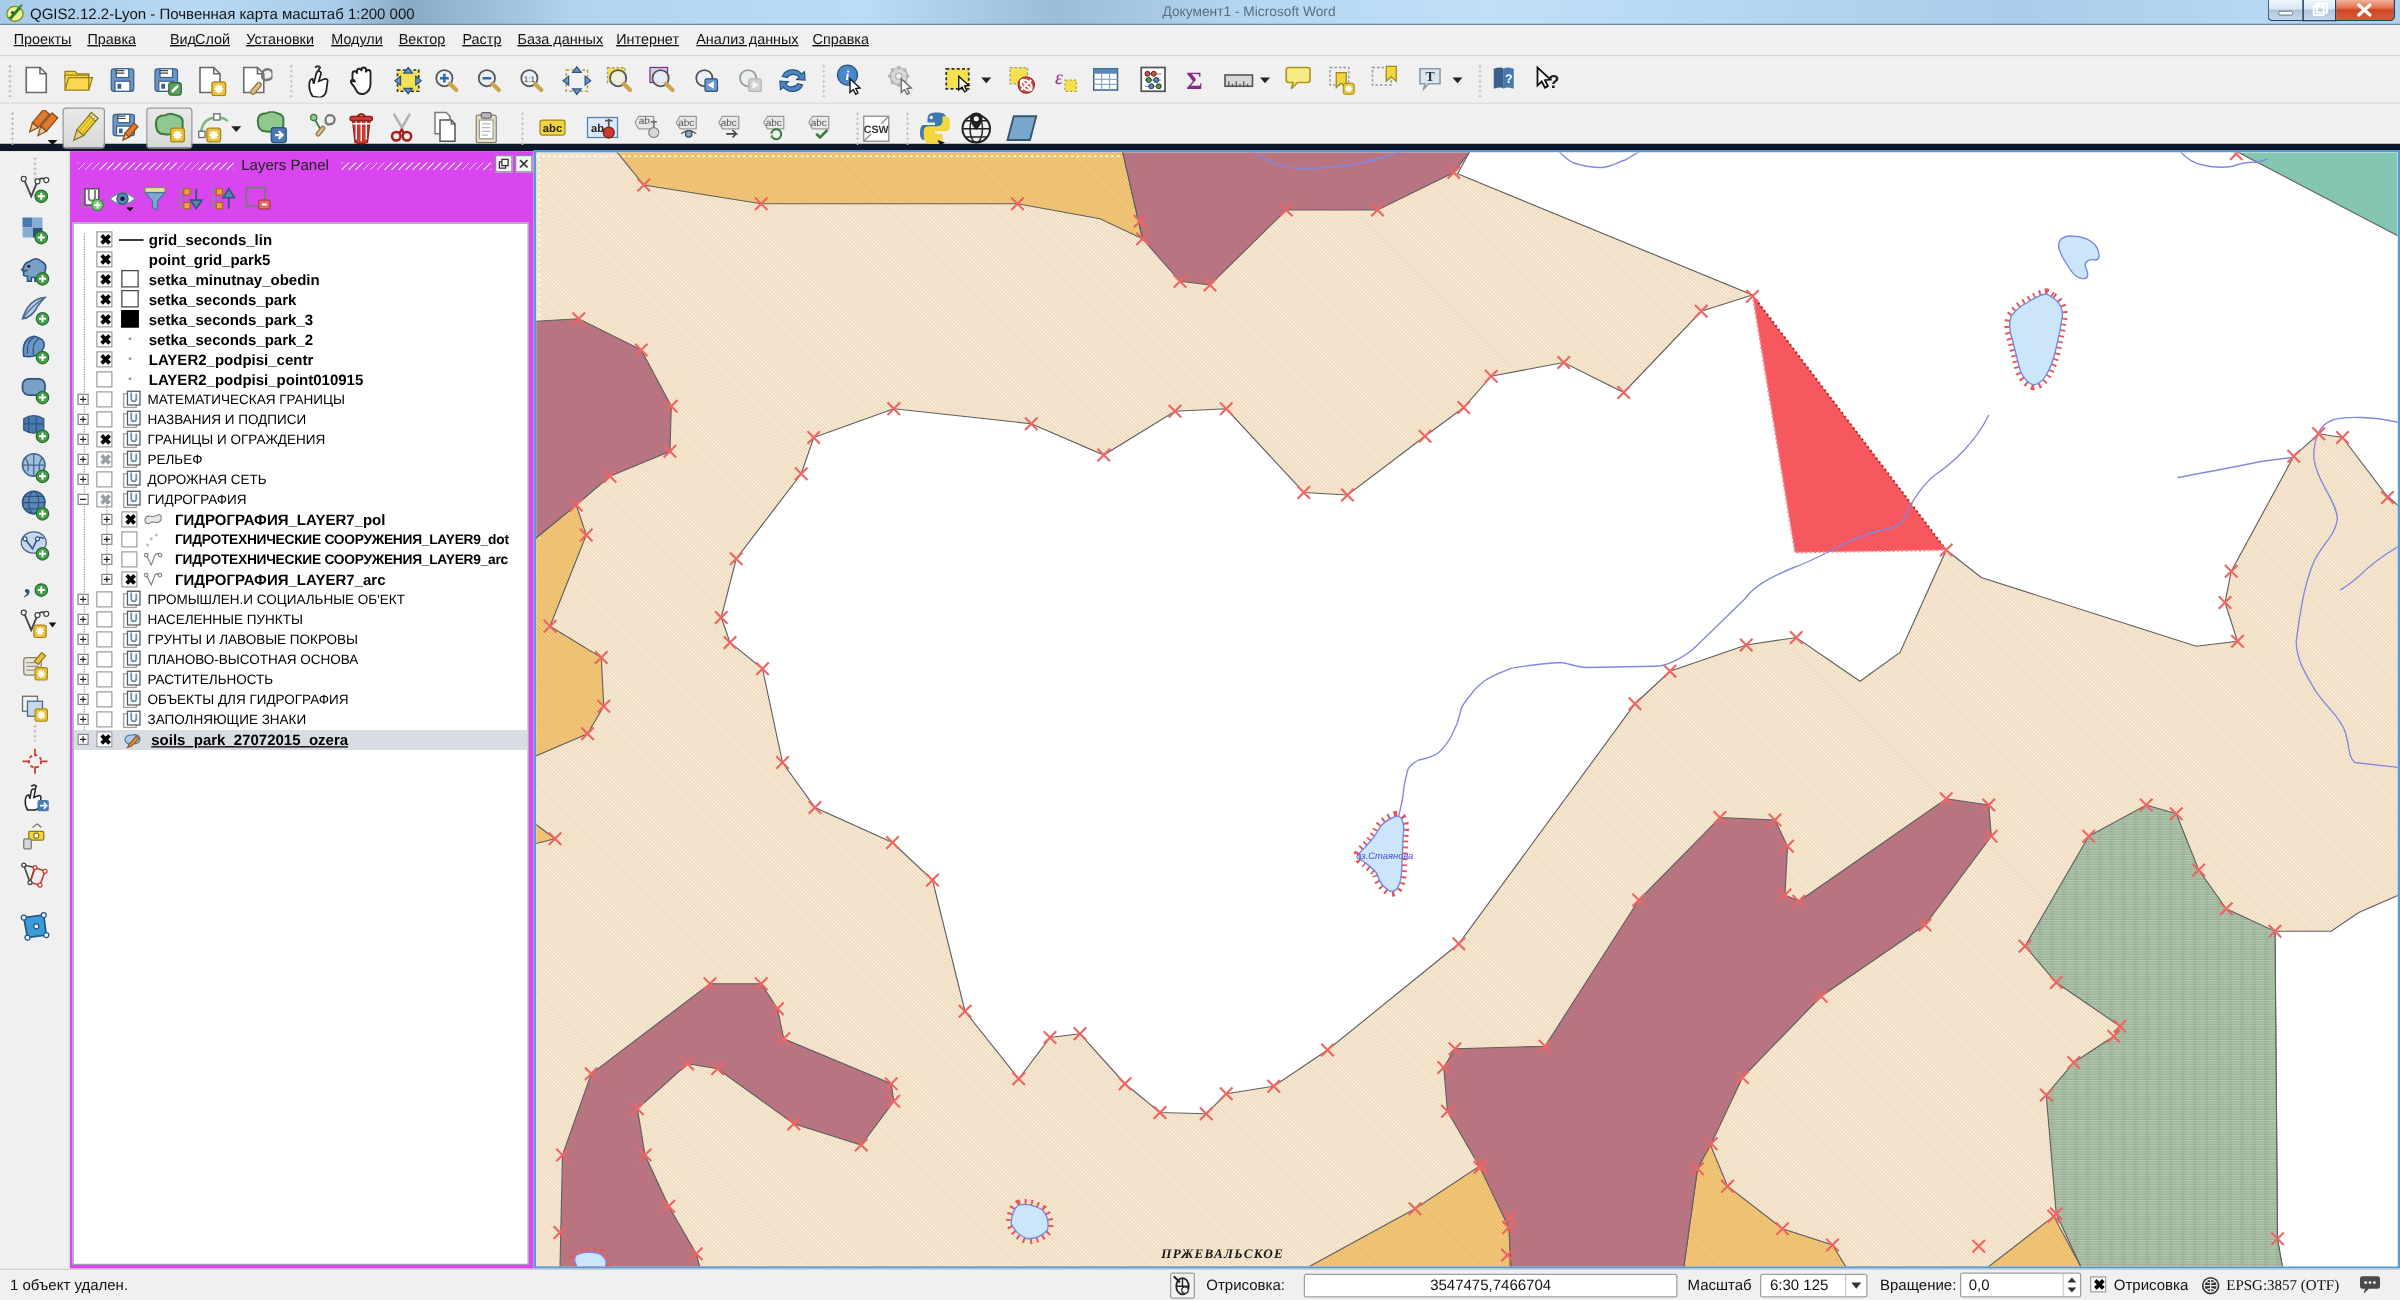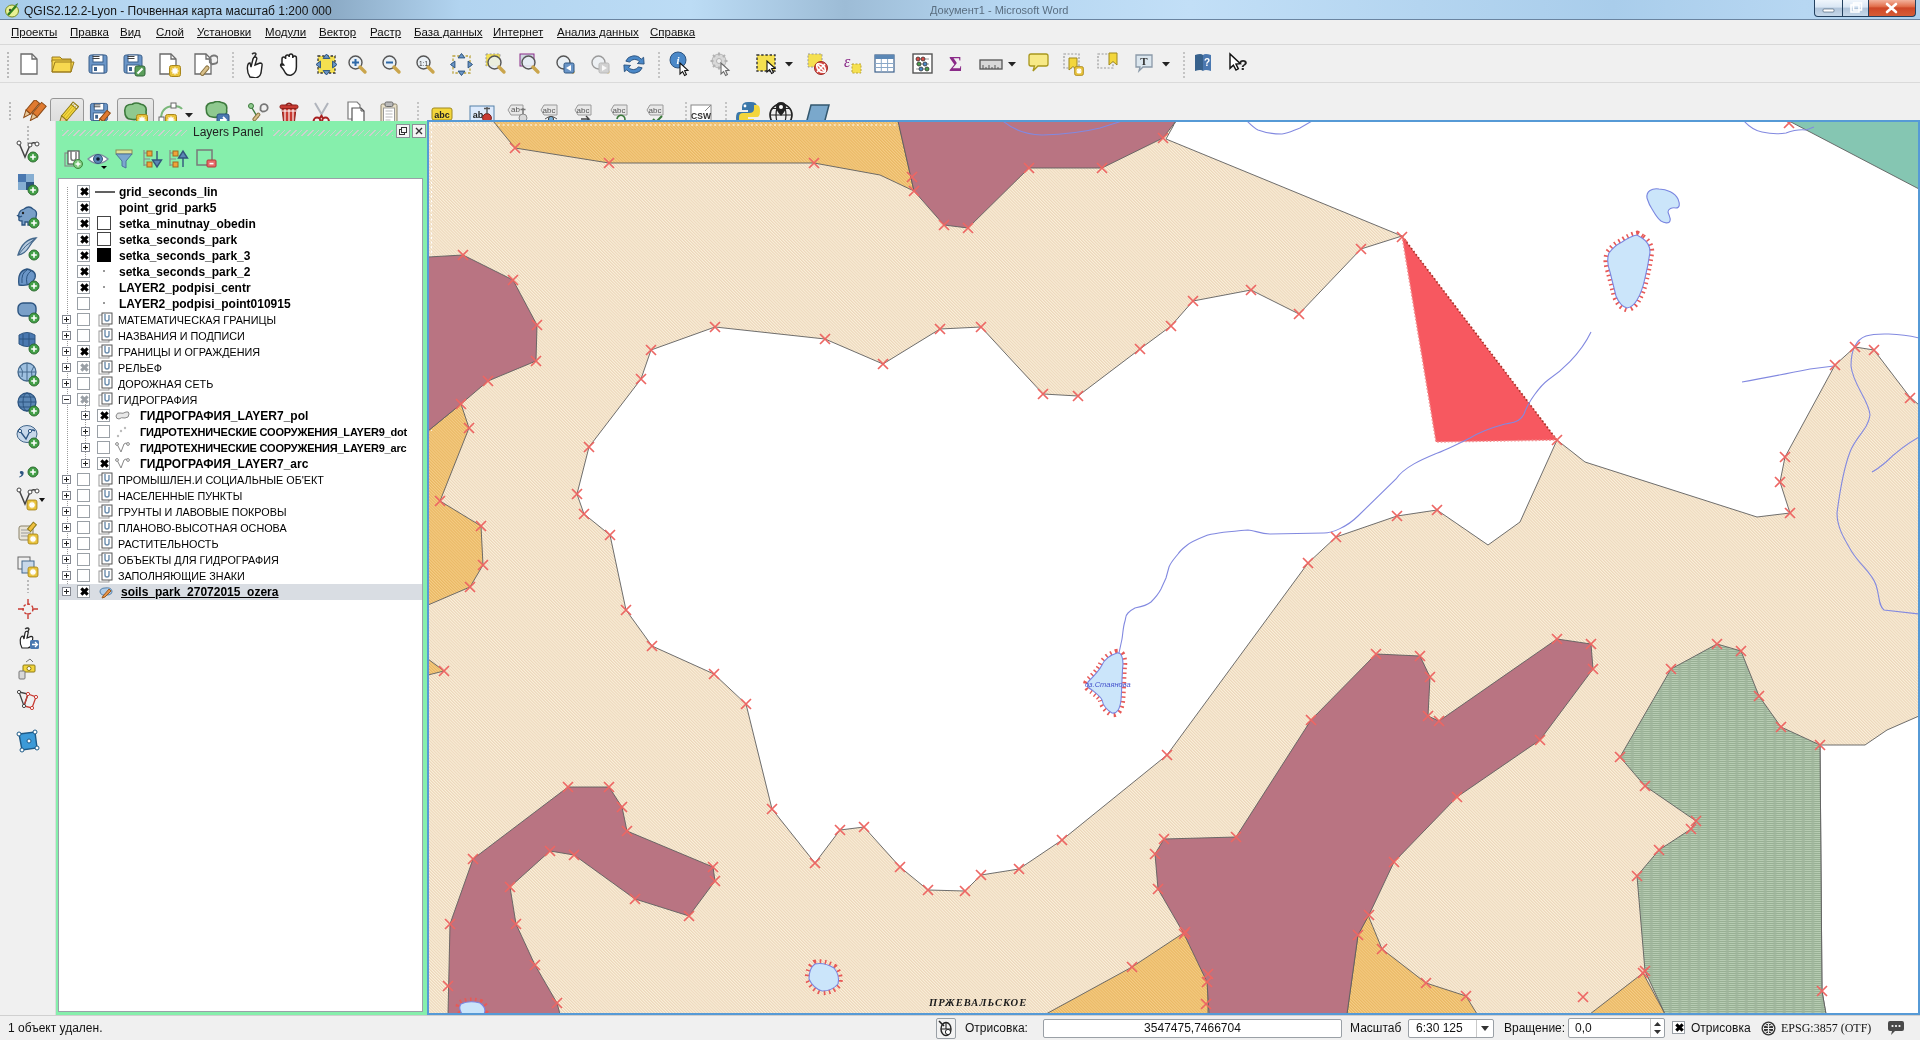--- a/index.html
+++ b/index.html
@@ -10,23 +10,23 @@
   .titlebar .tline { position:absolute; left:0; top:19px; width:1920px; height:1px; background:#6a84a0; }
   .ttext { position:absolute; left:24px; top:3.5px; font-size:12px; color:#151515; }
   .wbtn { position:absolute; top:0; height:17px; border:1px solid #24415f; border-top:none; }
   .wmin { left:1814px; width:29px; border-radius:0 0 0 4px; background:linear-gradient(#f0f6fc 0%,#d9e6f4 45%,#b0c4da 50%,#c6d8ea 100%); }
   .wmax { left:1842px; width:27px; background:linear-gradient(#f0f6fc 0%,#d9e6f4 45%,#b0c4da 50%,#c6d8ea 100%); }
   .wcls { left:1868px; width:48px; border-radius:0 0 4px 0; background:linear-gradient(#f3b29c 0%,#e2704d 40%,#ce4727 50%,#d65d36 100%); }
   .menubar { position:absolute; left:0; top:20px; width:1920px; height:25px; background:#f0f0f0; border-bottom:1px solid #d8d8d8; font-size:11.5px; color:#111; }
   .menubar span { position:absolute; top:6px;text-decoration:underline; }
   .tb { position:absolute; left:0; width:1920px; background:#f0f0f0; }
   .tb1 { top:46px; height:37px; border-bottom:1px solid #dadada; }
-  .tb2 { top:96px; height:37px; border-bottom:2px solid #0f172a; }
+  .tb2 { top:84px; height:37px; border-bottom:6px solid #0f172a; }
   .lefttools { position:absolute; left:0; top:121px; width:56px; height:894px; background:#f0f0f0; border-right:1px solid #dcdcdc; }
-  .lpanel { position:absolute; left:56px; top:121px; width:371px; height:894px; background:#86efac; }
+  .lpanel { position:absolute; left:56px; top:121px; width:371px; height:894px; background:#d946ef; }
   .lp-title { position:absolute; left:2px; top:4px; width:365px; height:16px; font-size:12px; color:#222; }
   .lp-tree { position:absolute; left:2px; top:57px; width:365px; height:834px; background:#fff; border:1px solid #9aa0a8; overflow:hidden; }
   .row { position:absolute; left:0; width:363px; height:16px; font-size:12px; color:#000; white-space:nowrap; }
   .row b { font-weight:bold; }
   .statusbar { position:absolute; left:0; top:1015px; width:1920px; height:25px; background:#f0f0f0; border-top:1px solid #d0d0d0; font-size:12px; color:#111; }
   .map { position:absolute; left:427px; top:120px; width:1493px; height:895px; border:2px solid #569ad6; background:#fff; }
   .cb { position:absolute; width:13px; height:13px; background:#fff; border:1px solid #9aa0a6; }
   .cb.on::before, .cb.on::after { content:""; position:absolute; left:5px; top:1px; width:3px; height:9px; background:#000; }
   .cb.on::before { transform:rotate(45deg); } .cb.on::after { transform:rotate(-45deg); }
   .cb.gy.on::before, .cb.gy.on::after { background:#9aa0a6; }
@@ -59,21 +59,21 @@
         <rect x="10.5" y="3" width="8" height="7" fill="none" stroke="#fff" stroke-width="1.6"></rect>
       </svg></div>
   <div class="wbtn wcls"><svg width="46" height="16">
         <path d="M18 4 L27 12 M27 4 L18 12" stroke="#fff" stroke-width="2.6" stroke-linecap="round"></path>
       </svg></div>
   <div class="tline"></div>
 </div>
 <div class="menubar">
   <span style="left:11px">Про<u>е</u>кты</span>
   <span style="left:70px"><u>П</u>равка</span>
-  <span style="left:120px"><u>В</u>ид</span>
+  <span style="left:136px"><u>В</u>ид</span>
   <span style="left:156px">С<u>л</u>ой</span>
   <span style="left:197px"><u>У</u>становки</span>
   <span style="left:265px"><u>М</u>одули</span>
   <span style="left:319px">Век<u>т</u>ор</span>
   <span style="left:370px"><u>Р</u>астр</span>
   <span style="left:414px"><u>Б</u>аза данных</span>
   <span style="left:493px"><u>И</u>нтернет</span>
   <span style="left:557px">Анализ данных</span>
   <span style="left:650px"><u>С</u>правка</span>
 </div>

